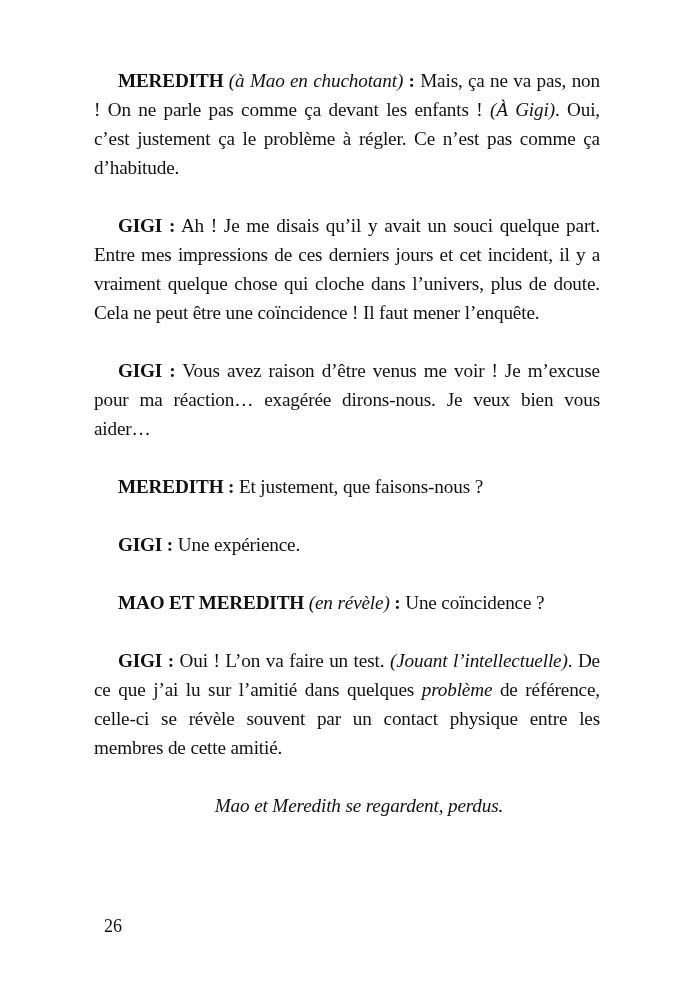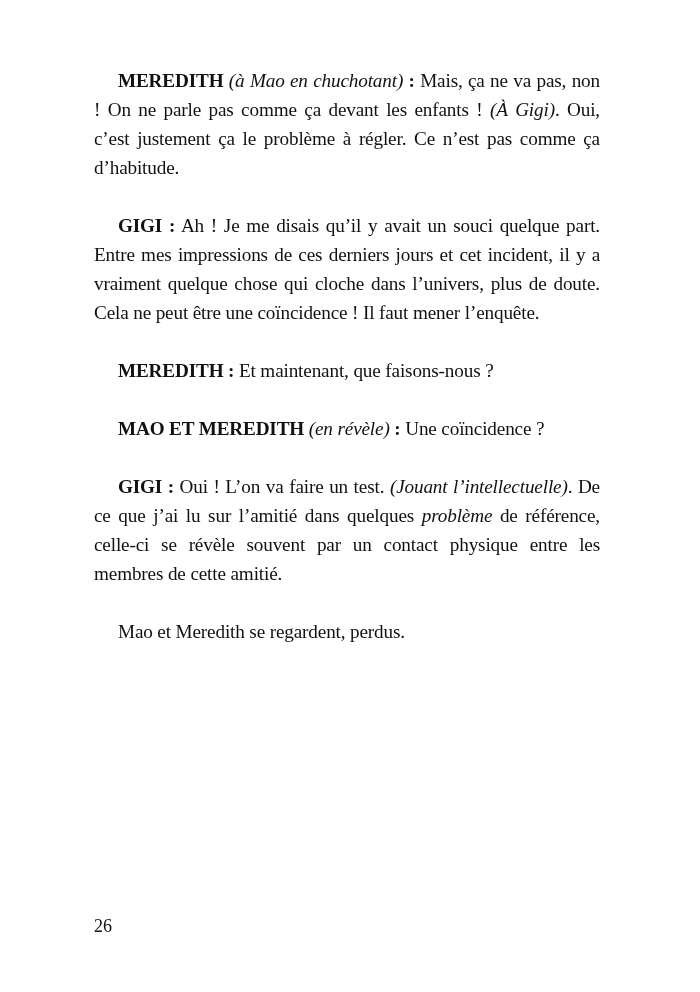--- a/index.html
+++ b/index.html
@@ -32,25 +32,26 @@
     .para.single {
       text-align: left;
     }
     .speaker {
       font-weight: bold;
     }
     .stage {
       font-style: italic;
     }
     .direction {
-      text-align: left;
+      font-style: italic;
+      text-align: center;
     }
     .page-number {
       position: absolute;
-      left: 94px;
+      left: 104px;
       top: 914px;
       font-size: 18px;
       line-height: 24px;
     }
   </style>
 </head>
 <body>
 
 <div class="page">
 
@@ -58,26 +59,34 @@
     <span class="speaker">MEREDITH</span>
     <span class="stage">(à Mao en chuchotant)</span><span class="speaker"> : </span><span>Mais, ça ne va pas, non ! On ne parle pas comme ça devant les enfants ! </span><span class="stage">(À Gigi)</span><span>. Oui, c’est justement ça le problème à régler. Ce n’est pas comme ça d’habitude.</span>
   </p>
 
   <p class="para">
     <span class="speaker">GIGI :</span>
     <span>Ah ! Je me disais qu’il y avait un souci quelque part. Entre mes impressions de ces derniers jours et cet incident, il y a vraiment quelque chose qui cloche dans l’univers, plus de doute. Cela ne peut être une coïncidence ! Il faut mener l’enquête.</span>
   </p>
 
 
+  <p class="para">
+    <span class="speaker">GIGI :</span>
+    <span>Vous avez raison d’être venus me voir ! Je m’excuse pour ma réaction… exagérée dirons-nous. Je veux bien vous aider…</span>
+  </p>
 
   <p class="para single">
     <span class="speaker">MEREDITH :</span>
-    <span>Et maintenant, que faisons-nous ?</span>
+    <span>Et justement, que faisons-nous ?</span>
   </p>
 
+  <p class="para single">
+    <span class="speaker">GIGI :</span>
+    <span>Une expérience.</span>
+  </p>
 
   <p class="para single">
     <span class="speaker">MAO ET MEREDITH</span>
     <span class="stage">(en révèle)</span><span class="speaker"> : </span><span>Une coïncidence ?</span>
   </p>
 
   <p class="para">
     <span class="speaker">GIGI :</span>
     <span>Oui ! L’on va faire un test. </span><span class="stage">(Jouant l’intellectuelle)</span><span>. De ce que j’ai lu sur l’amitié dans quelques </span><span class="stage">problème</span><span> de référence, celle-ci se révèle souvent par un contact physique entre les membres de cette amitié.</span>
   </p>

